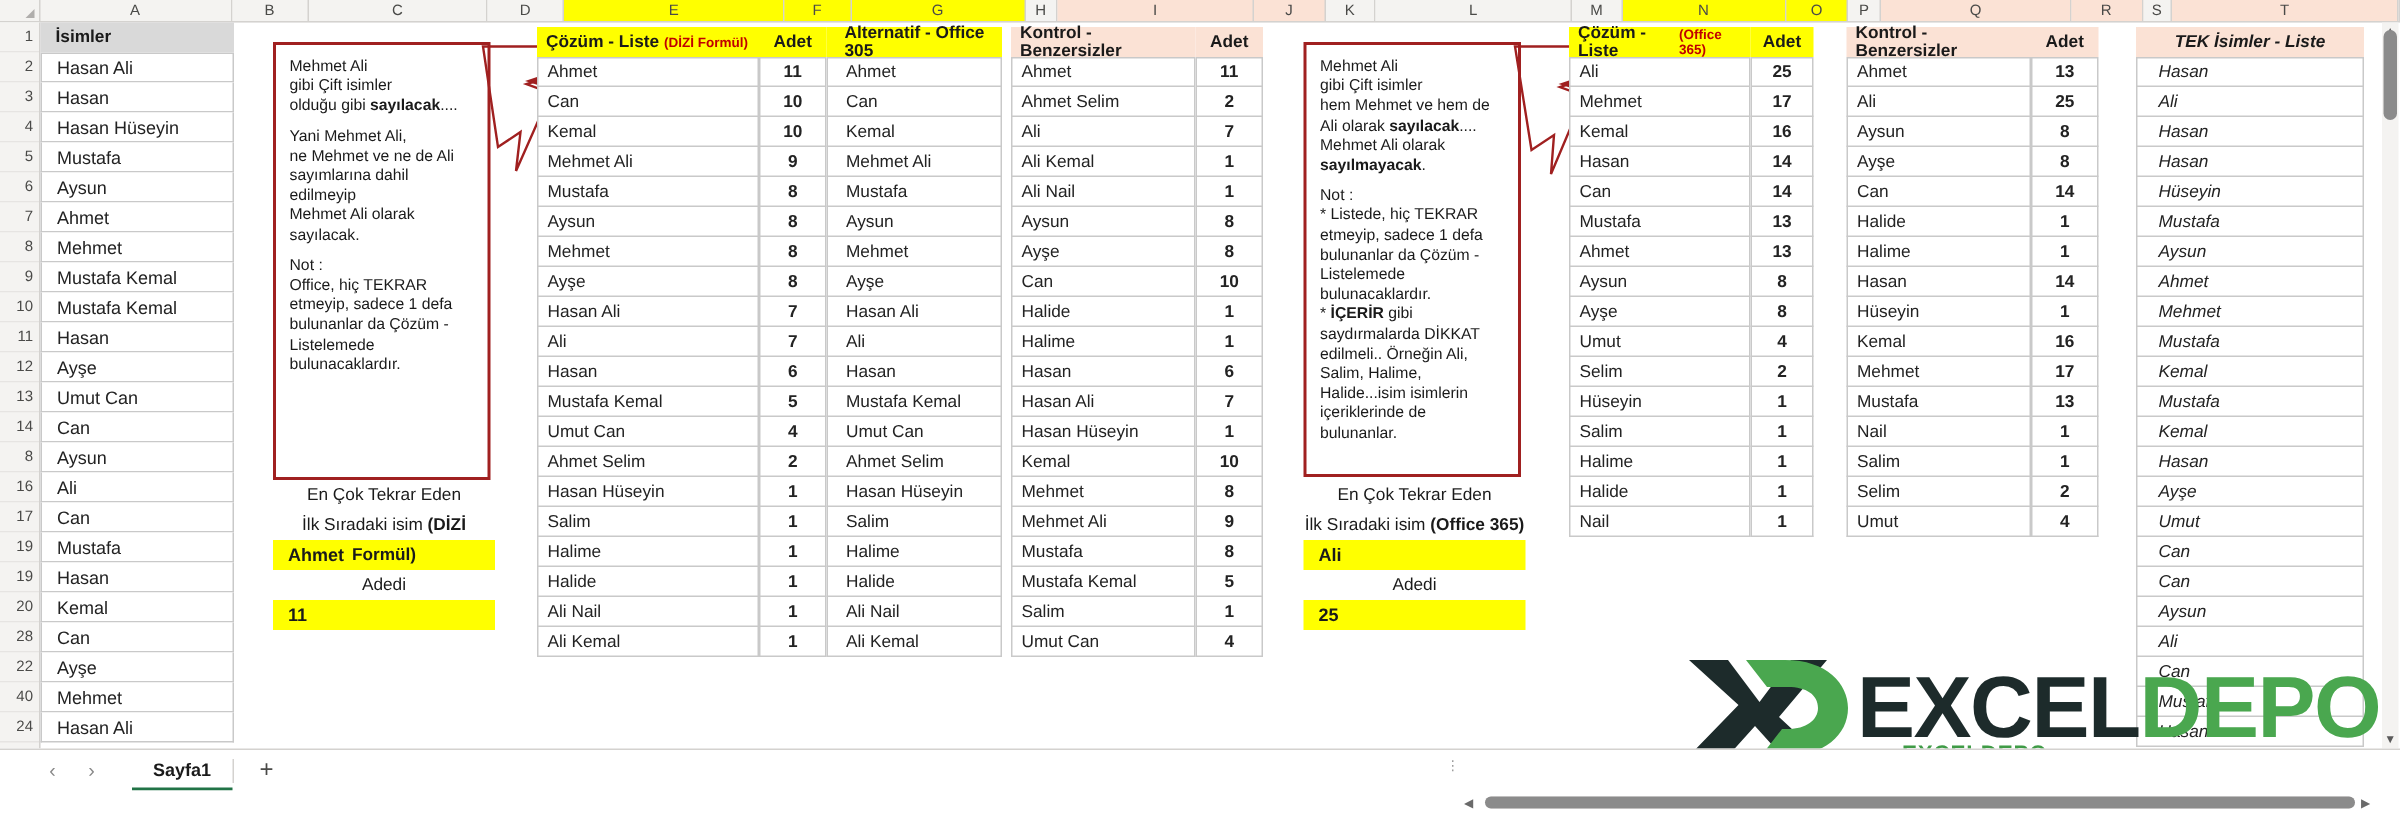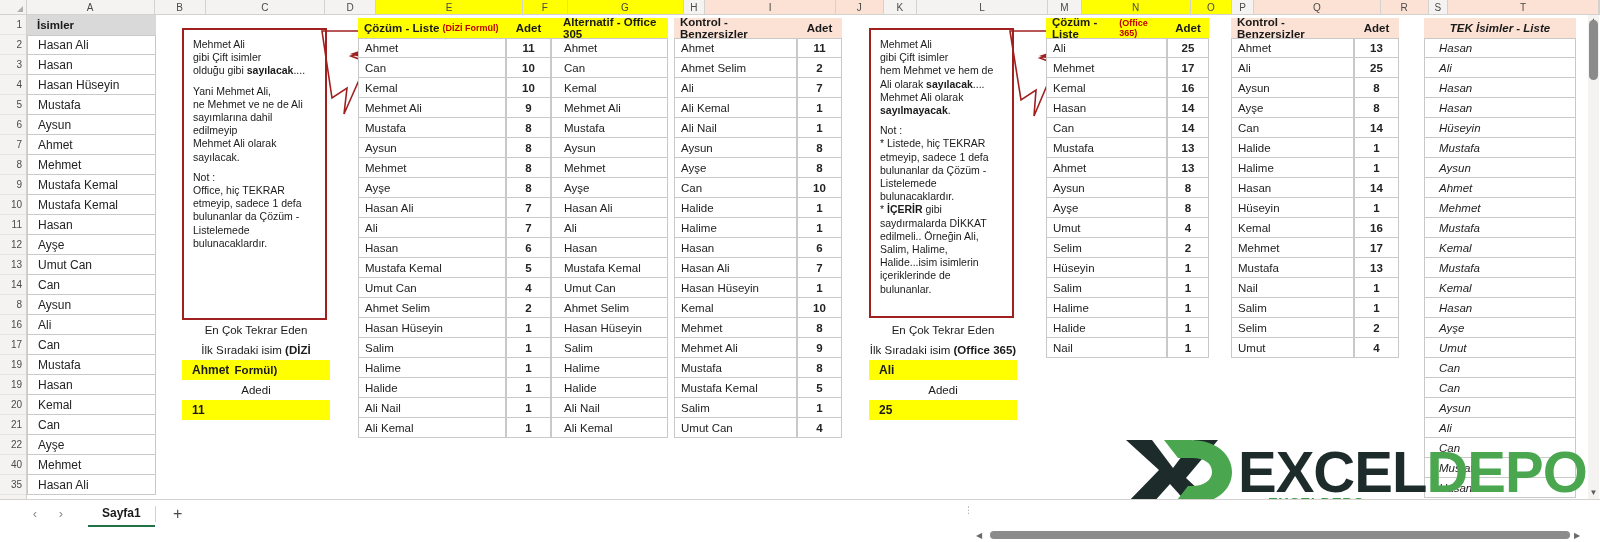--- a/index.html
+++ b/index.html
@@ -195,24 +195,24 @@
       <div class="rowhdr">11</div>
       <div class="rowhdr">12</div>
       <div class="rowhdr">13</div>
       <div class="rowhdr">14</div>
       <div class="rowhdr">8</div>
       <div class="rowhdr">16</div>
       <div class="rowhdr">17</div>
       <div class="rowhdr">19</div>
       <div class="rowhdr">19</div>
       <div class="rowhdr">20</div>
-      <div class="rowhdr">21</div>
+      <div class="rowhdr">28</div>
       <div class="rowhdr">22</div>
       <div class="rowhdr">40</div>
-      <div class="rowhdr">35</div>
+      <div class="rowhdr">24</div>
     </div>
 
   <div class="tbl" id="isimler">
     <div class="hrow">
       <div class="hcell">İsimler</div>
     </div>
     <div id="isimler-body">
         <div class="row">
           <div class="cell" style="width: 129px; padding-left: 10px; font-size: 12px;">Hasan Ali</div>
         </div>

